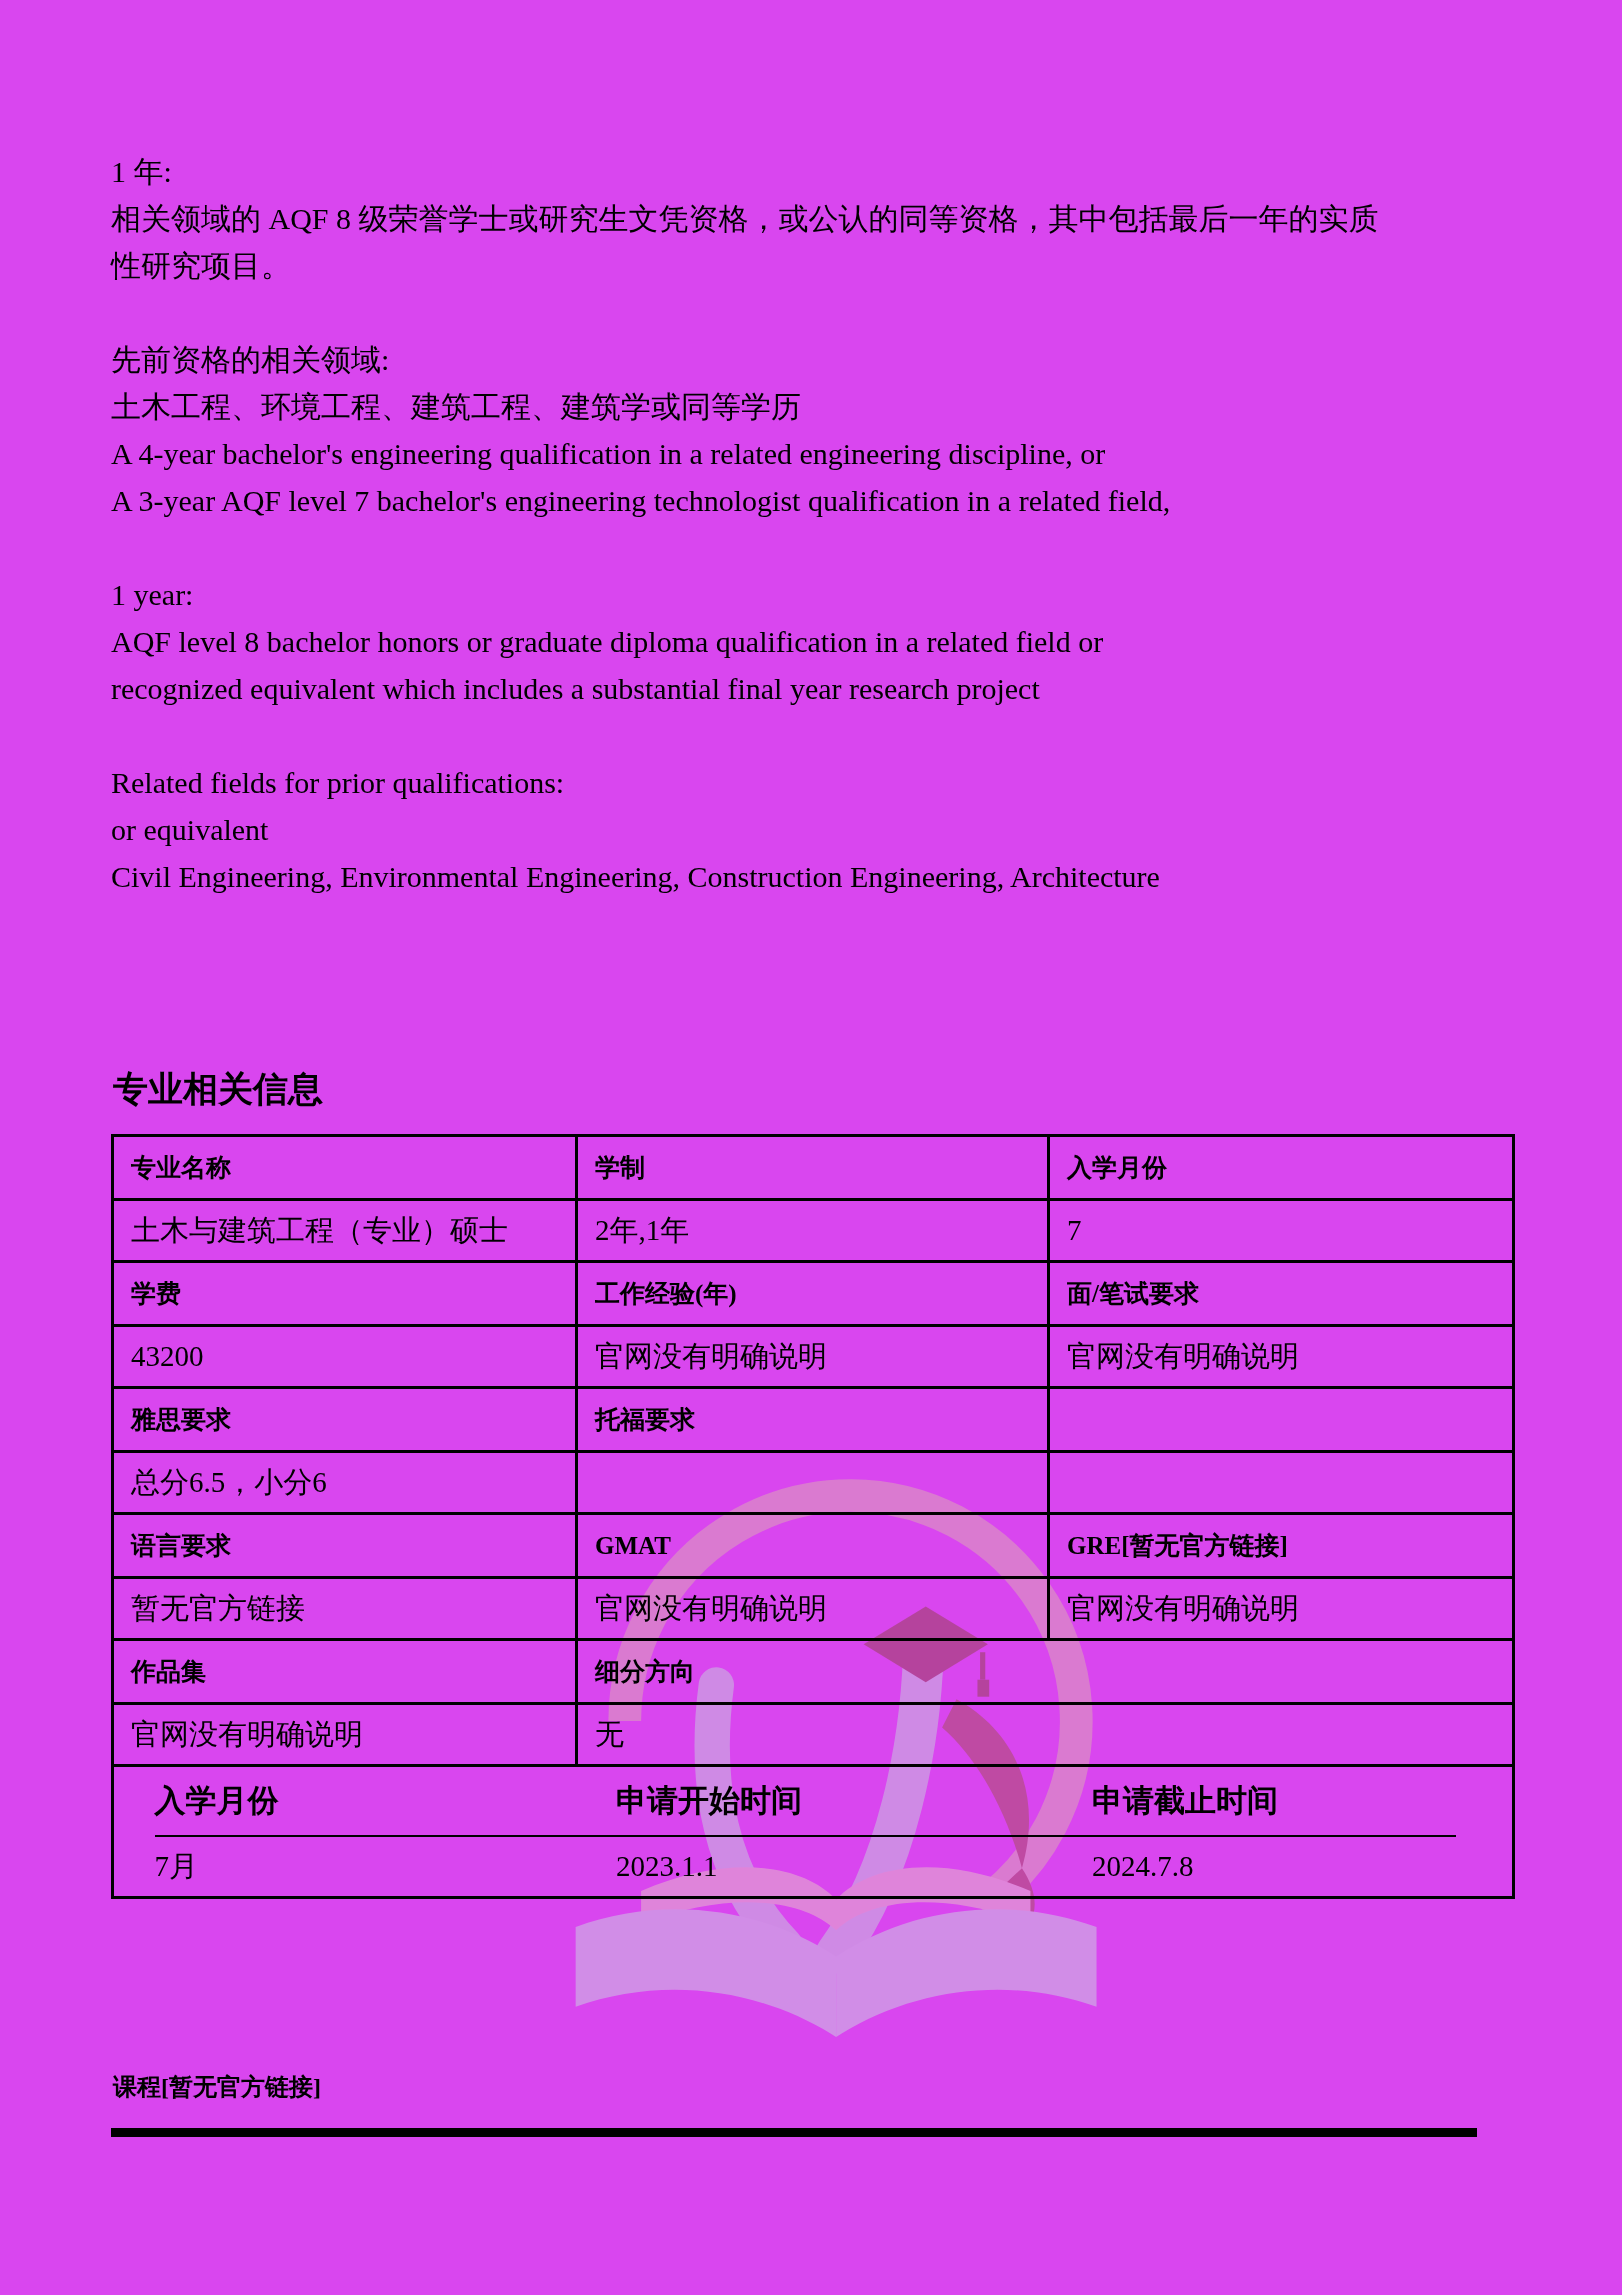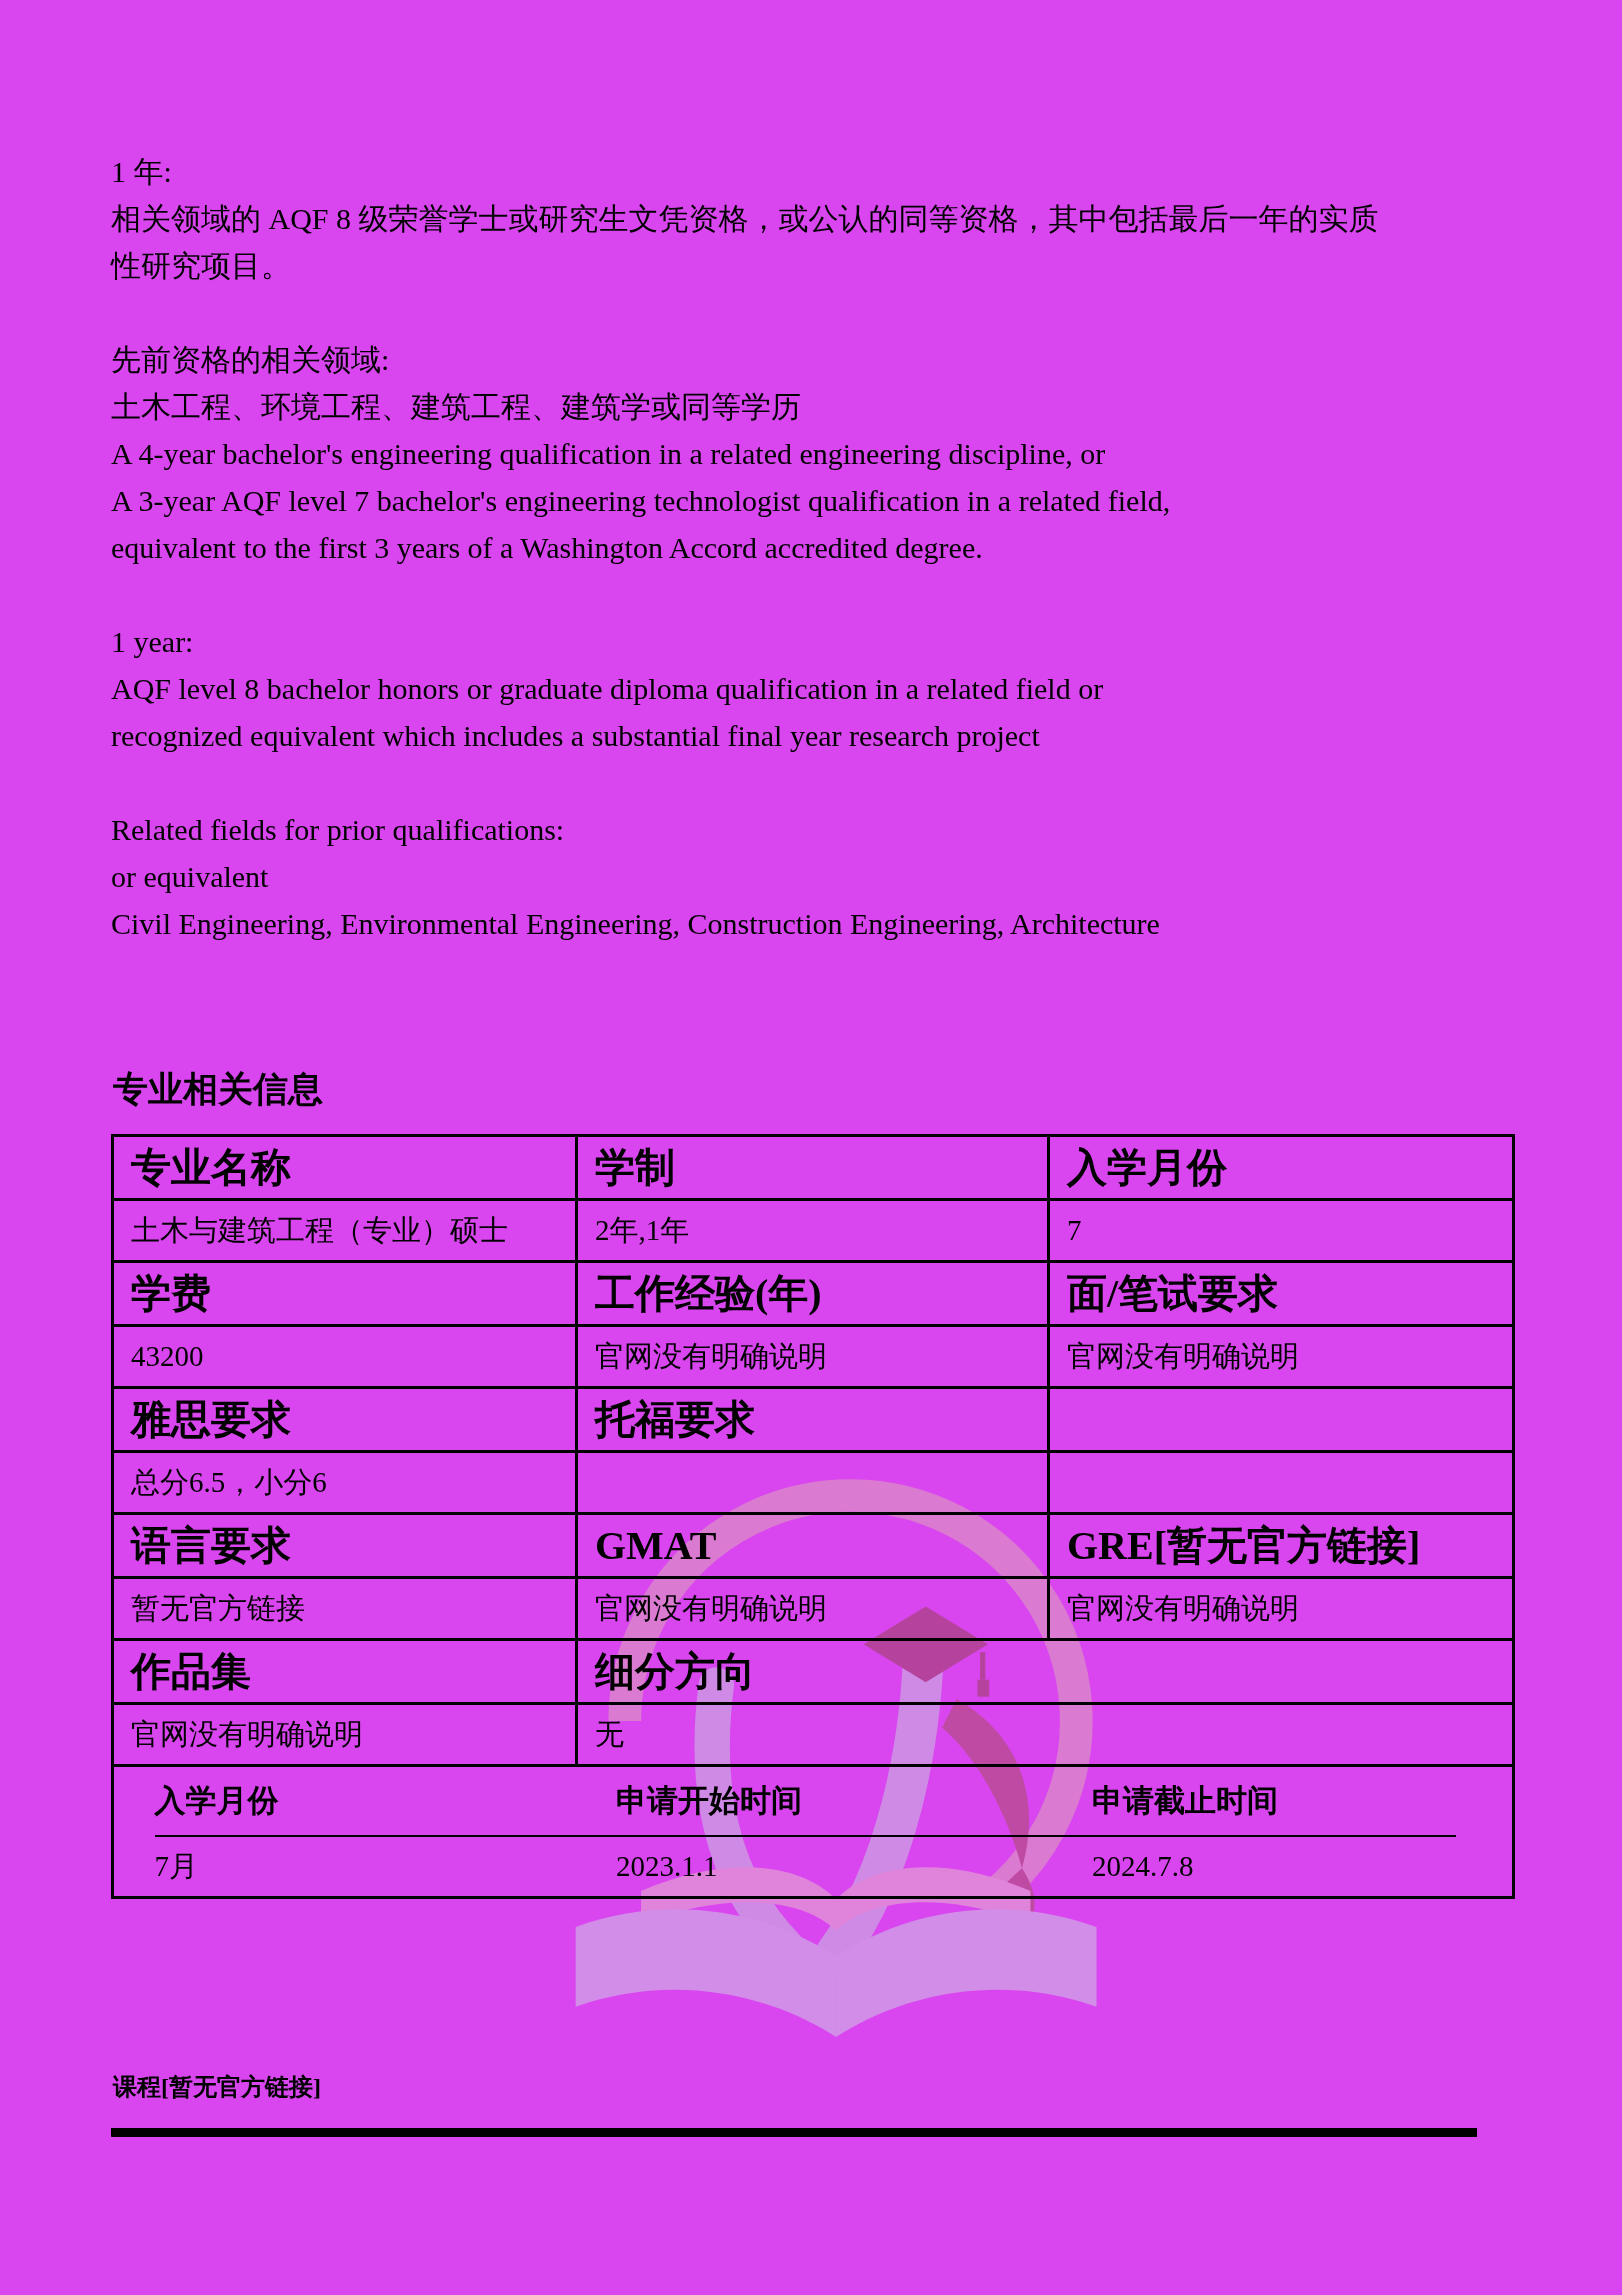--- a/index.html
+++ b/index.html
@@ -39,21 +39,21 @@
     border-collapse:collapse; table-layout:fixed;
     background:transparent;
   }
   table.info td {
     border:3.9px solid #000;
     padding:0 5.2px 0 17px;
     vertical-align:middle;
     font-size:29px;
     overflow:hidden; white-space:nowrap;
   }
-  table.info td.hd { font-weight:bold; font-size:40px; }
+  table.info td.hd { font-weight:bold; font-size:25px; }
   tr.rh  { height:64px; }
   tr.rd  { height:62px; }
   tr.rfull { height:60px; }
   tr.rsched { height:130px; }
   td.sched-cell { padding:0; }
 
   .sched-h { position:relative; height:68px; }
   .sched-h span {
     position:absolute; top:0; line-height:68px;
     font-weight:bold; font-size:31px; white-space:nowrap;
@@ -103,21 +103,20 @@
 
   <div class="intro">
     <div class="line">1 年:</div>
     <div class="line">相关领域的 AQF 8 级荣誉学士或研究生文凭资格，或公认的同等资格，其中包括最后一年的实质</div>
     <div class="line">性研究项目。</div>
     <div class="line"></div>
     <div class="line">先前资格的相关领域:</div>
     <div class="line">土木工程、环境工程、建筑工程、建筑学或同等学历</div>
     <div class="line">A 4-year bachelor's engineering qualification in a related engineering discipline, or</div>
     <div class="line">A 3-year AQF level 7 bachelor's engineering technologist qualification in a related field,</div>
-    <div class="line">equivalent to the first 3 years of a Washington Accord accredited degree.</div>
     <div class="line"></div>
     <div class="line">1 year:</div>
     <div class="line">AQF level 8 bachelor honors or graduate diploma qualification in a related field or</div>
     <div class="line">recognized equivalent which includes a substantial final year research project</div>
     <div class="line"></div>
     <div class="line">Related fields for prior qualifications:</div>
     <div class="line">or equivalent</div>
     <div class="line">Civil Engineering, Environmental Engineering, Construction Engineering, Architecture</div>
   </div>
 

